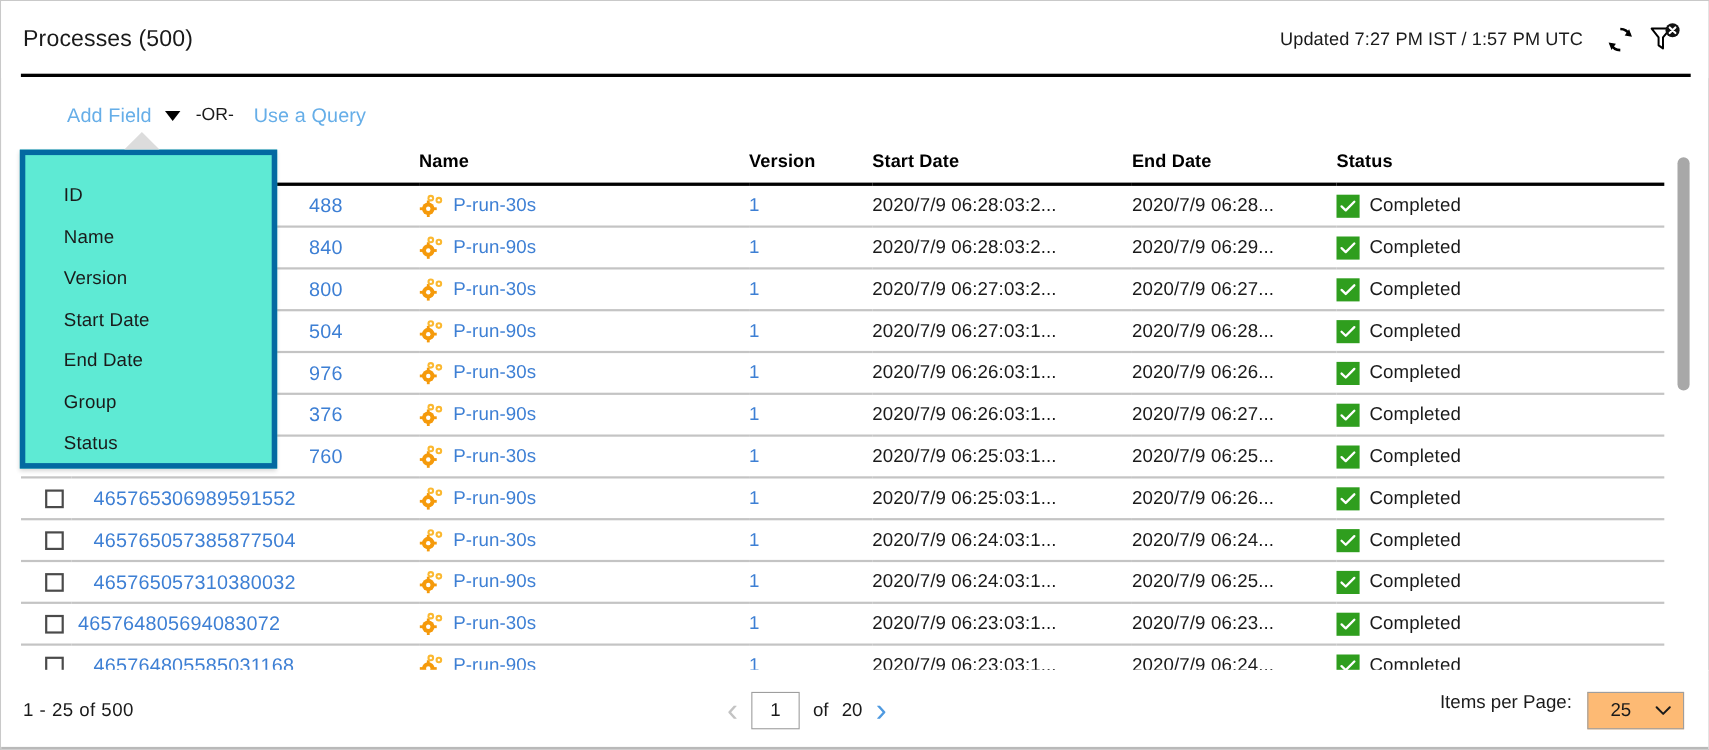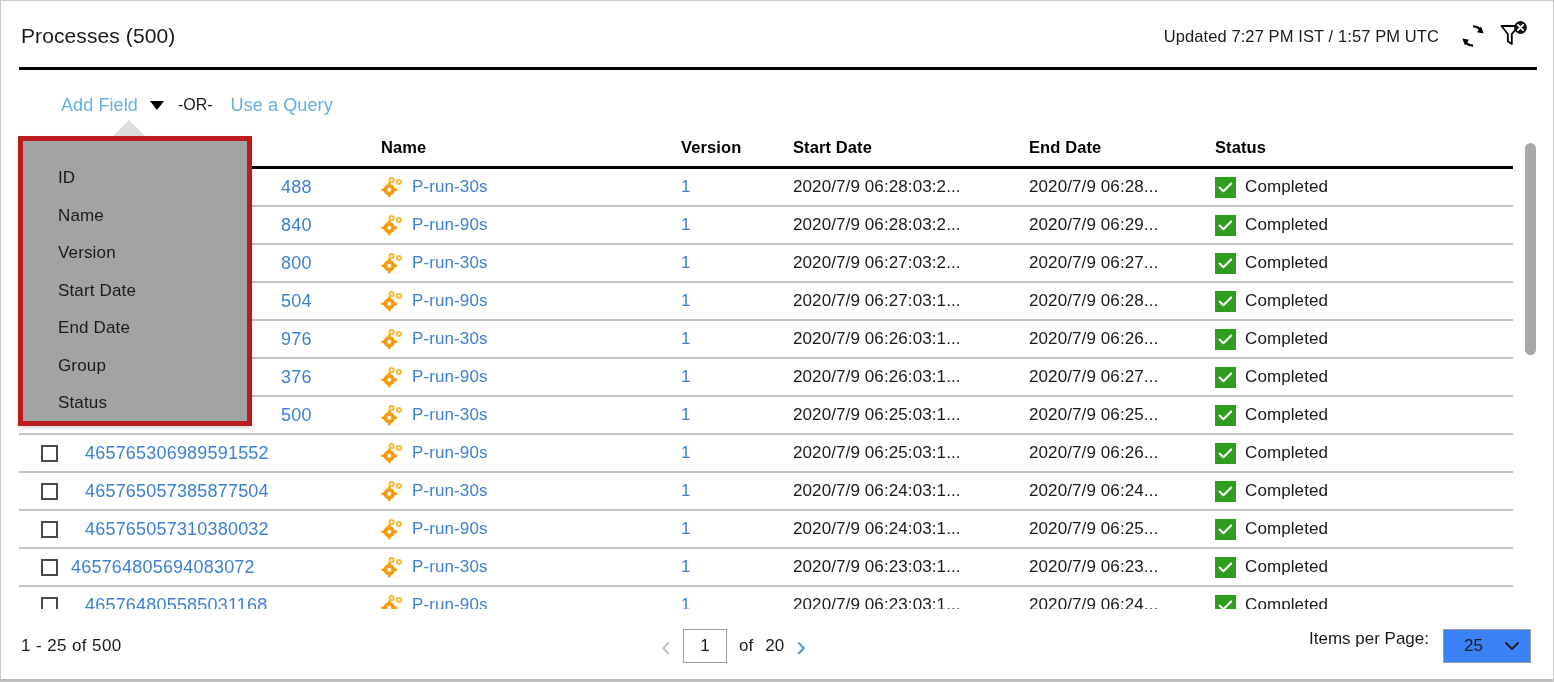--- a/index.html
+++ b/index.html
@@ -131,22 +131,22 @@
     border-right: 16px solid transparent;
     border-bottom: 16px solid #dcdcdc;
     z-index: 31;
   }
   .dropdown-panel {
     position: absolute;
     left: 17px;
     top: 135px;
     width: 234px;
     height: 290px;
-    background: #a3a3a3;
-    border: 5px solid #b91c1c;
+    background: #5eead4;
+    border: 5px solid #0369a1;
     z-index: 30;
     overflow: hidden;
     box-shadow: 0 2px 4px rgba(0,0,0,0.16);
   }
   .dropdown-inner {
     padding: 18px 0 0 35px;
   }
   .dd-item {
     font-size: 17px;
     color: #1a1a1a;
@@ -319,21 +319,21 @@
     margin-left: auto;
     margin-right: 24px;
     display: flex;
     align-items: flex-start;
     gap: 14px;
   }
   .ipp-label { font-size: 17px; color: #1a1a1a; white-space: nowrap; }
   .ipp-box {
     width: 88px; height: 34px;
     border: 1px solid #9e9e9e;
-    background: #3b82f6;
+    background: #fdba74;
     display: flex;
     align-items: center;
     justify-content: space-between;
     padding: 0 10px 0 20px;
     cursor: pointer;
   }
   .ipp-val { font-size: 17px; color: #1a1a1a; }
   .footer-rule {
     position: absolute;
     left: 0; bottom: 0;
@@ -614,21 +614,21 @@
                   <svg width="15" height="13" viewBox="0 0 15 13">
                     <path d="M1.6 6.6 L5.4 10.2 L13.2 2.4" fill="none" stroke="#ffffff" stroke-width="2.1" stroke-linecap="round" stroke-linejoin="round"></path>
                   </svg>
                 </span>
                 <span class="status-label">Completed</span>
               </div>
             </td>
           </tr>
           <tr>
             <td><span class="chk"></span></td>
-            <td><span class="id-link" style="margin-left: 216px;">500</span></td>
+            <td><span class="id-link" style="margin-left: 216px;">760</span></td>
             <td>
               <div class="name-cell">
                 <svg class="gear-ico" viewBox="0 0 26 24">
                   <circle cx="9" cy="15" r="6.2" fill="#f59a0b"></circle>
                   <circle cx="9" cy="15" r="2.2" fill="#ffffff"></circle>
                   <g fill="#f59a0b">
                     <rect x="7.6" y="6.8" width="2.8" height="3.2"></rect>
                     <rect x="7.6" y="20" width="2.8" height="3.2"></rect>
                     <rect x="0.6" y="13.6" width="3.2" height="2.8"></rect>
                     <rect x="14.2" y="13.6" width="3.2" height="2.8"></rect>

